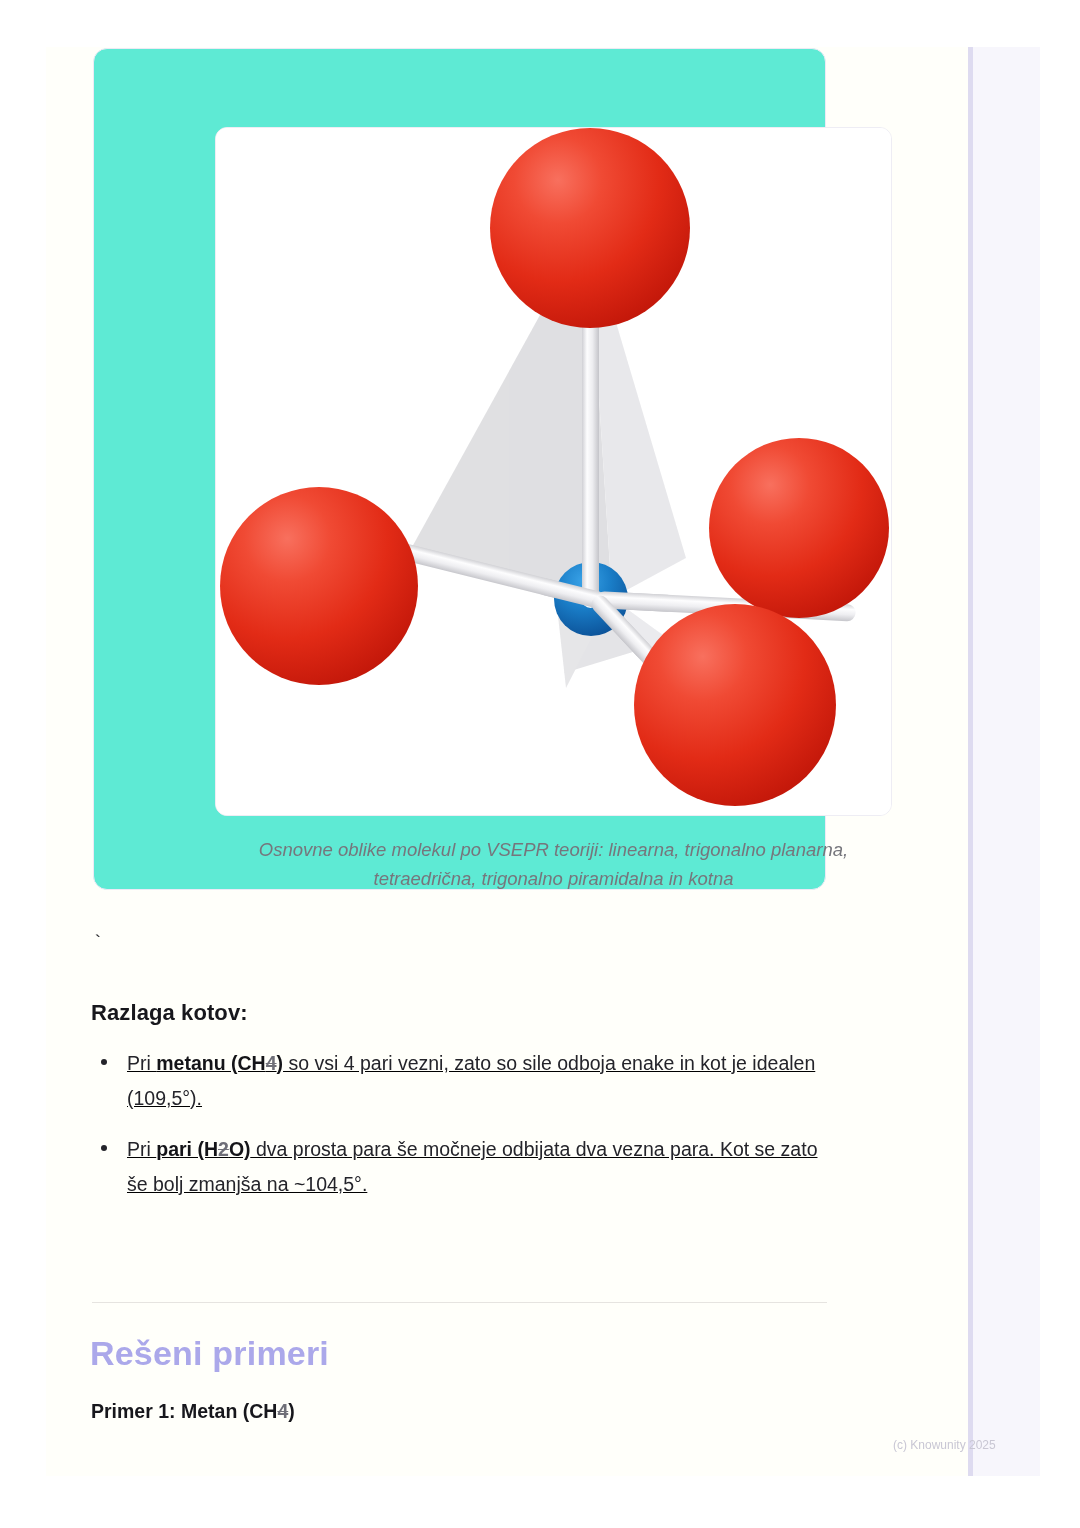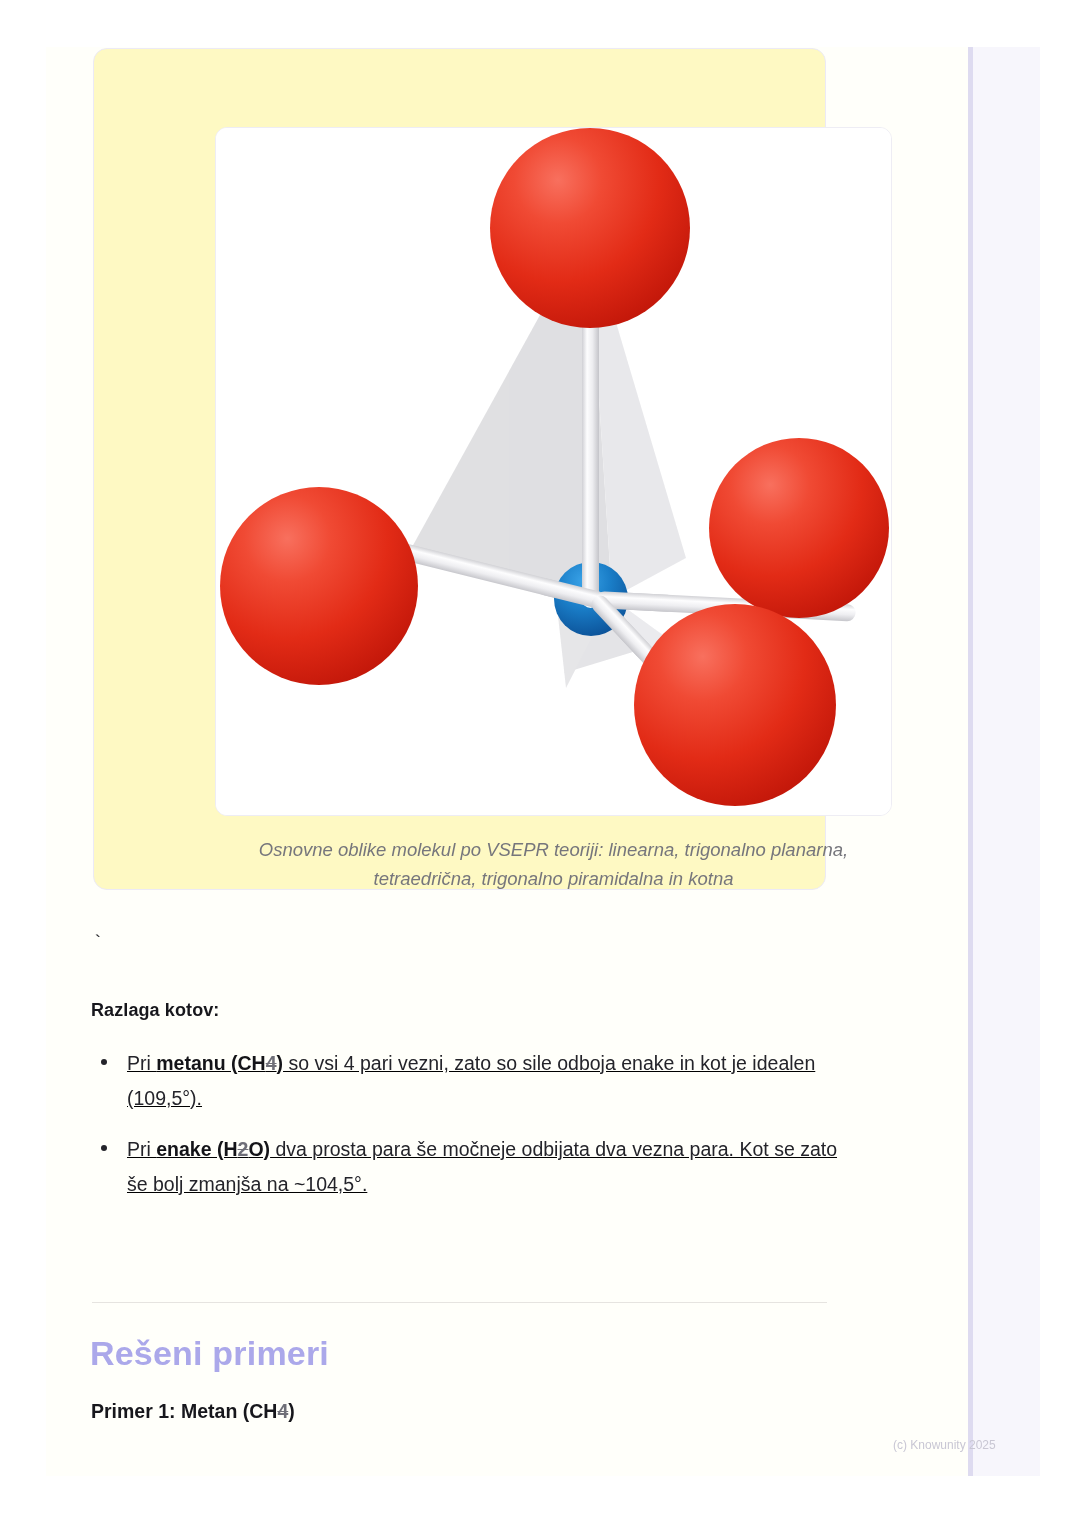--- a/index.html
+++ b/index.html
@@ -60,21 +60,21 @@
     background: #ffffff;
   }
 
   
   .figure-card {
     position: absolute;
     left: 93px;
     top: 48px;
     width: 733px;
     height: 842px;
-    background: #fef9c3;
+    background: #5eead4;
     border: 1px solid #eceaf6;
     border-radius: 14px;
     box-sizing: border-box;
   }
   .figure-inner {
     position: absolute;
     left: 121px;
     top: 78px;
     width: 677px;
     height: 689px;
@@ -106,21 +106,21 @@
     font-size: 19px;
     color: #2b2b30;
     font-family: "Liberation Mono", monospace;
   }
 
   
   .lead-heading {
     position: absolute;
     left: 91px;
     top: 1000px;
-    font-size: 18px;
+    font-size: 22px;
     font-weight: bold;
     color: #17171c;
     letter-spacing: 0.1px;
   }
 
   .bullets {
     position: absolute;
     left: 91px;
     top: 1046px;
     width: 748px;
@@ -291,21 +291,21 @@
 <ul class="bullets">
 
   <li>
     <span class="dot"></span>
     <span>Pri </span><b><span>metanu (CH</span><span class="sub-strike">4</span><span>)</span></b><span> so vsi 4 pari vezni, zato so sile odboja enake in kot je idealen (109,5°).</span>
   </li>
 
 
   <li>
     <span class="dot"></span>
-    <span>Pri </span><b><span>enake (H</span><span class="sub-strike">2</span><span>O)</span></b><span> dva prosta para še močneje odbijata dva vezna para. Kot se zato še bolj zmanjša na ~104,5°.</span>
+    <span>Pri </span><b><span>pari (H</span><span class="sub-strike">2</span><span>O)</span></b><span> dva prosta para še močneje odbijata dva vezna para. Kot se zato še bolj zmanjša na ~104,5°.</span>
   </li>
 
 </ul>
 
 <div class="divider"></div>
 
 <div class="section-heading">Rešeni primeri</div>
 
 <div class="sub-heading"><span>Primer 1: Metan (CH</span><span class="sub-strike">4</span><span>)</span></div>
 

